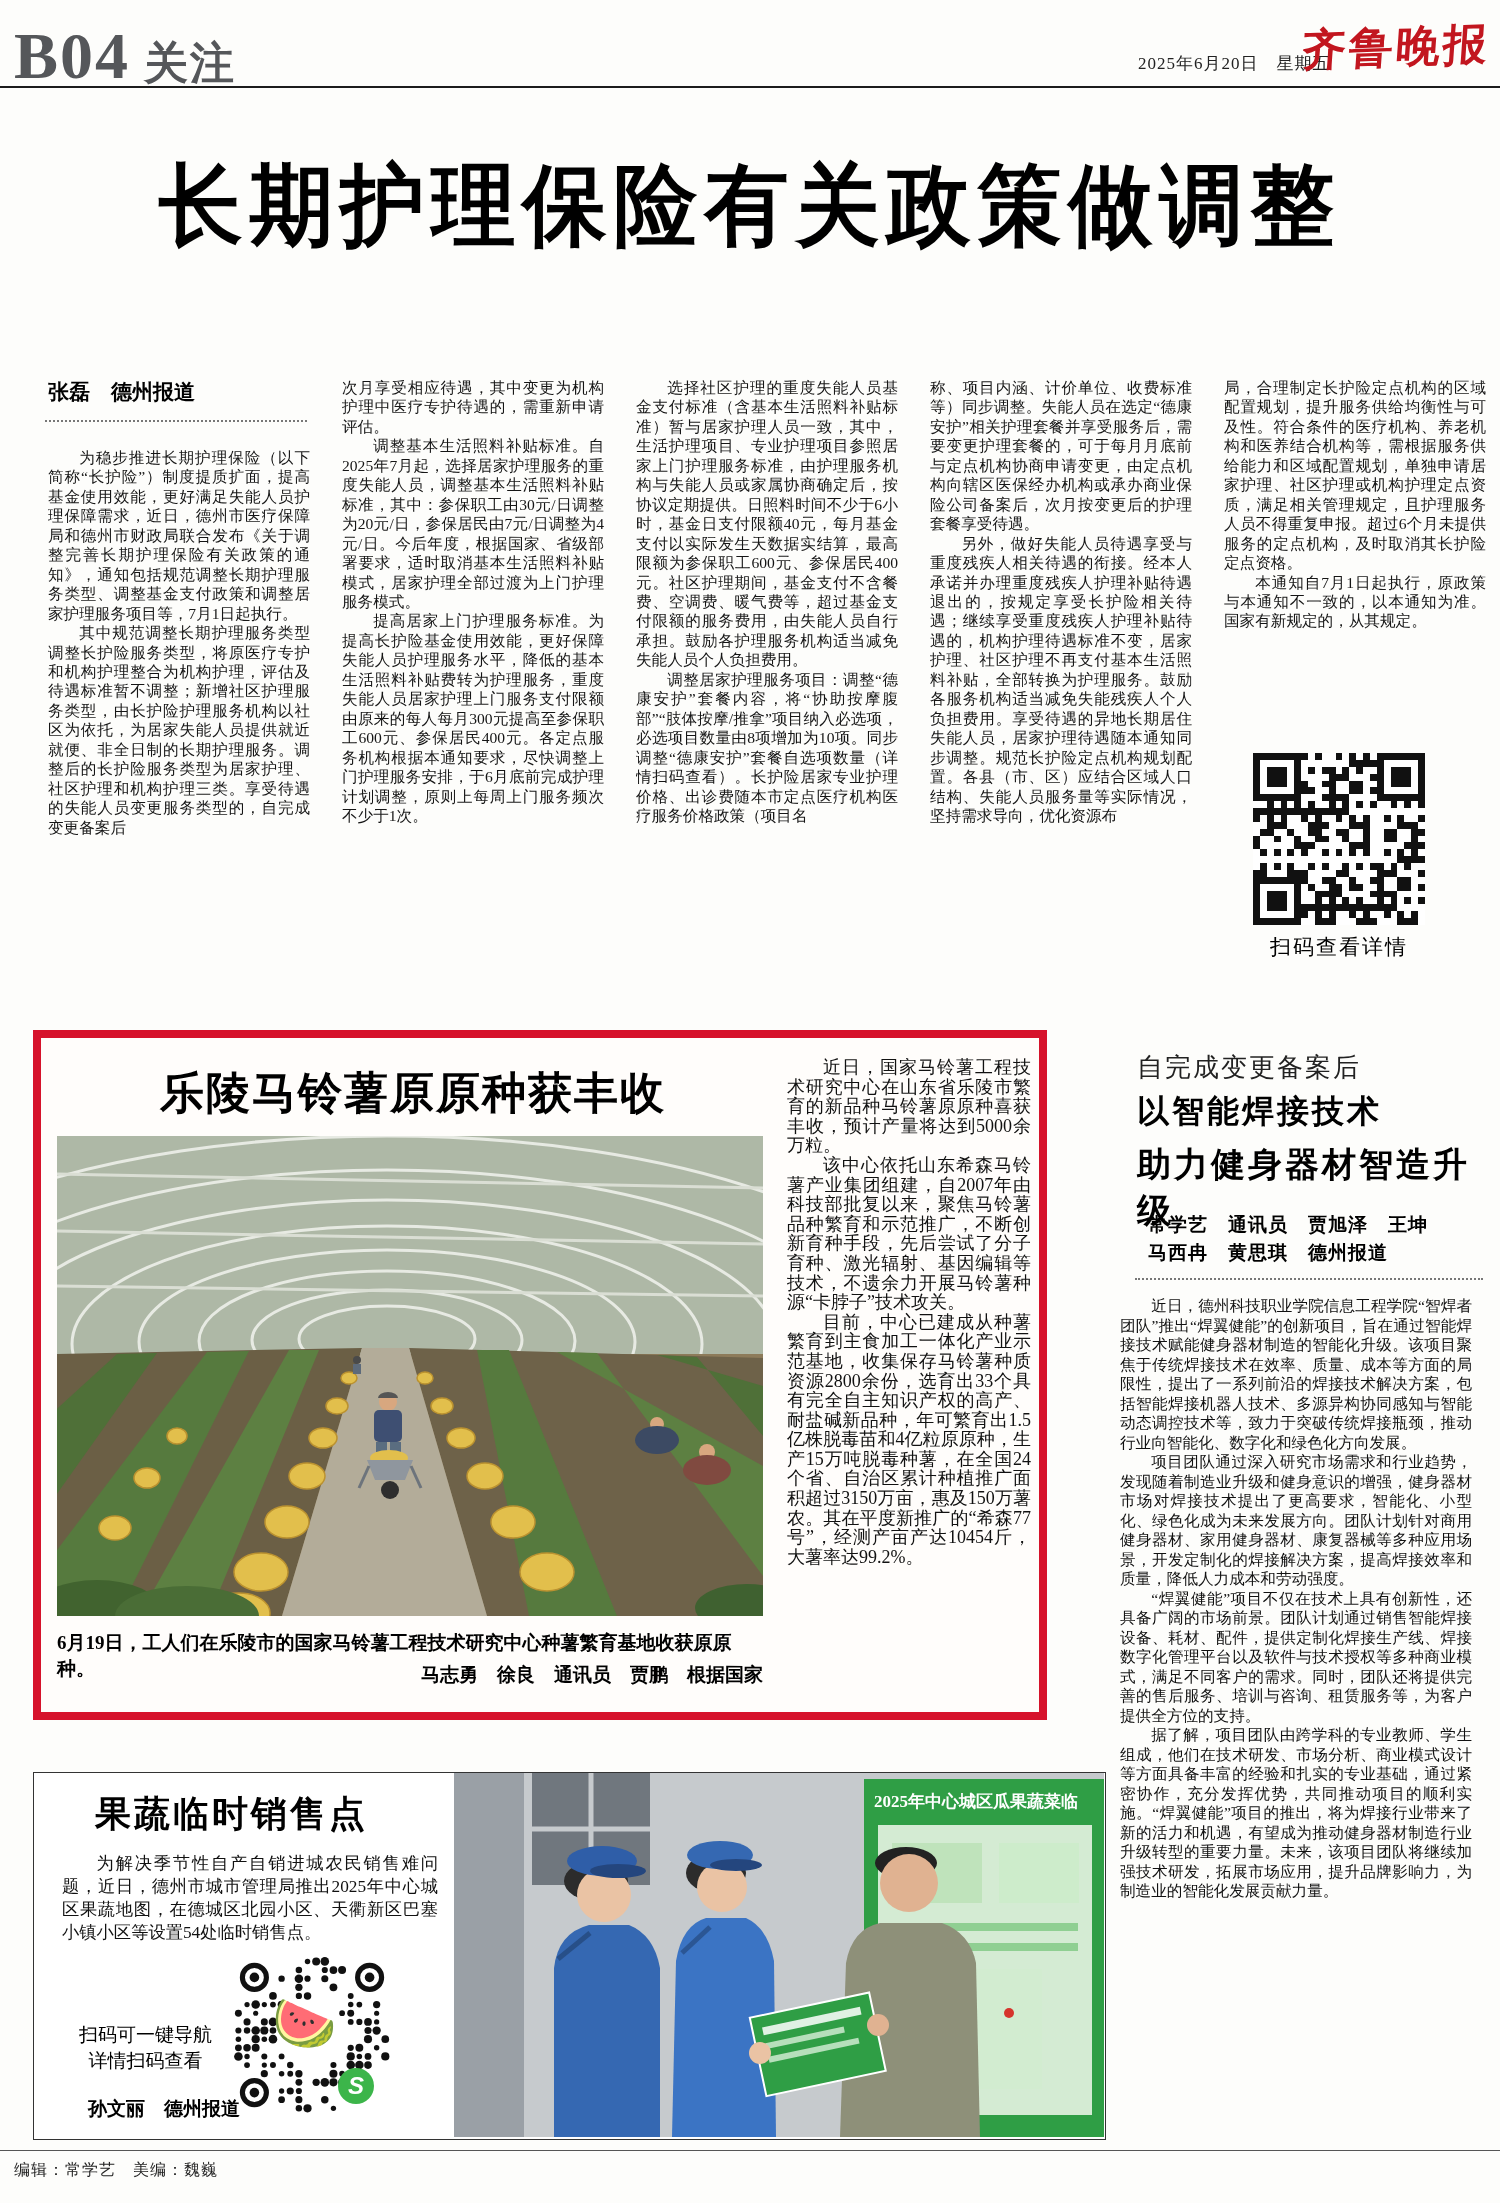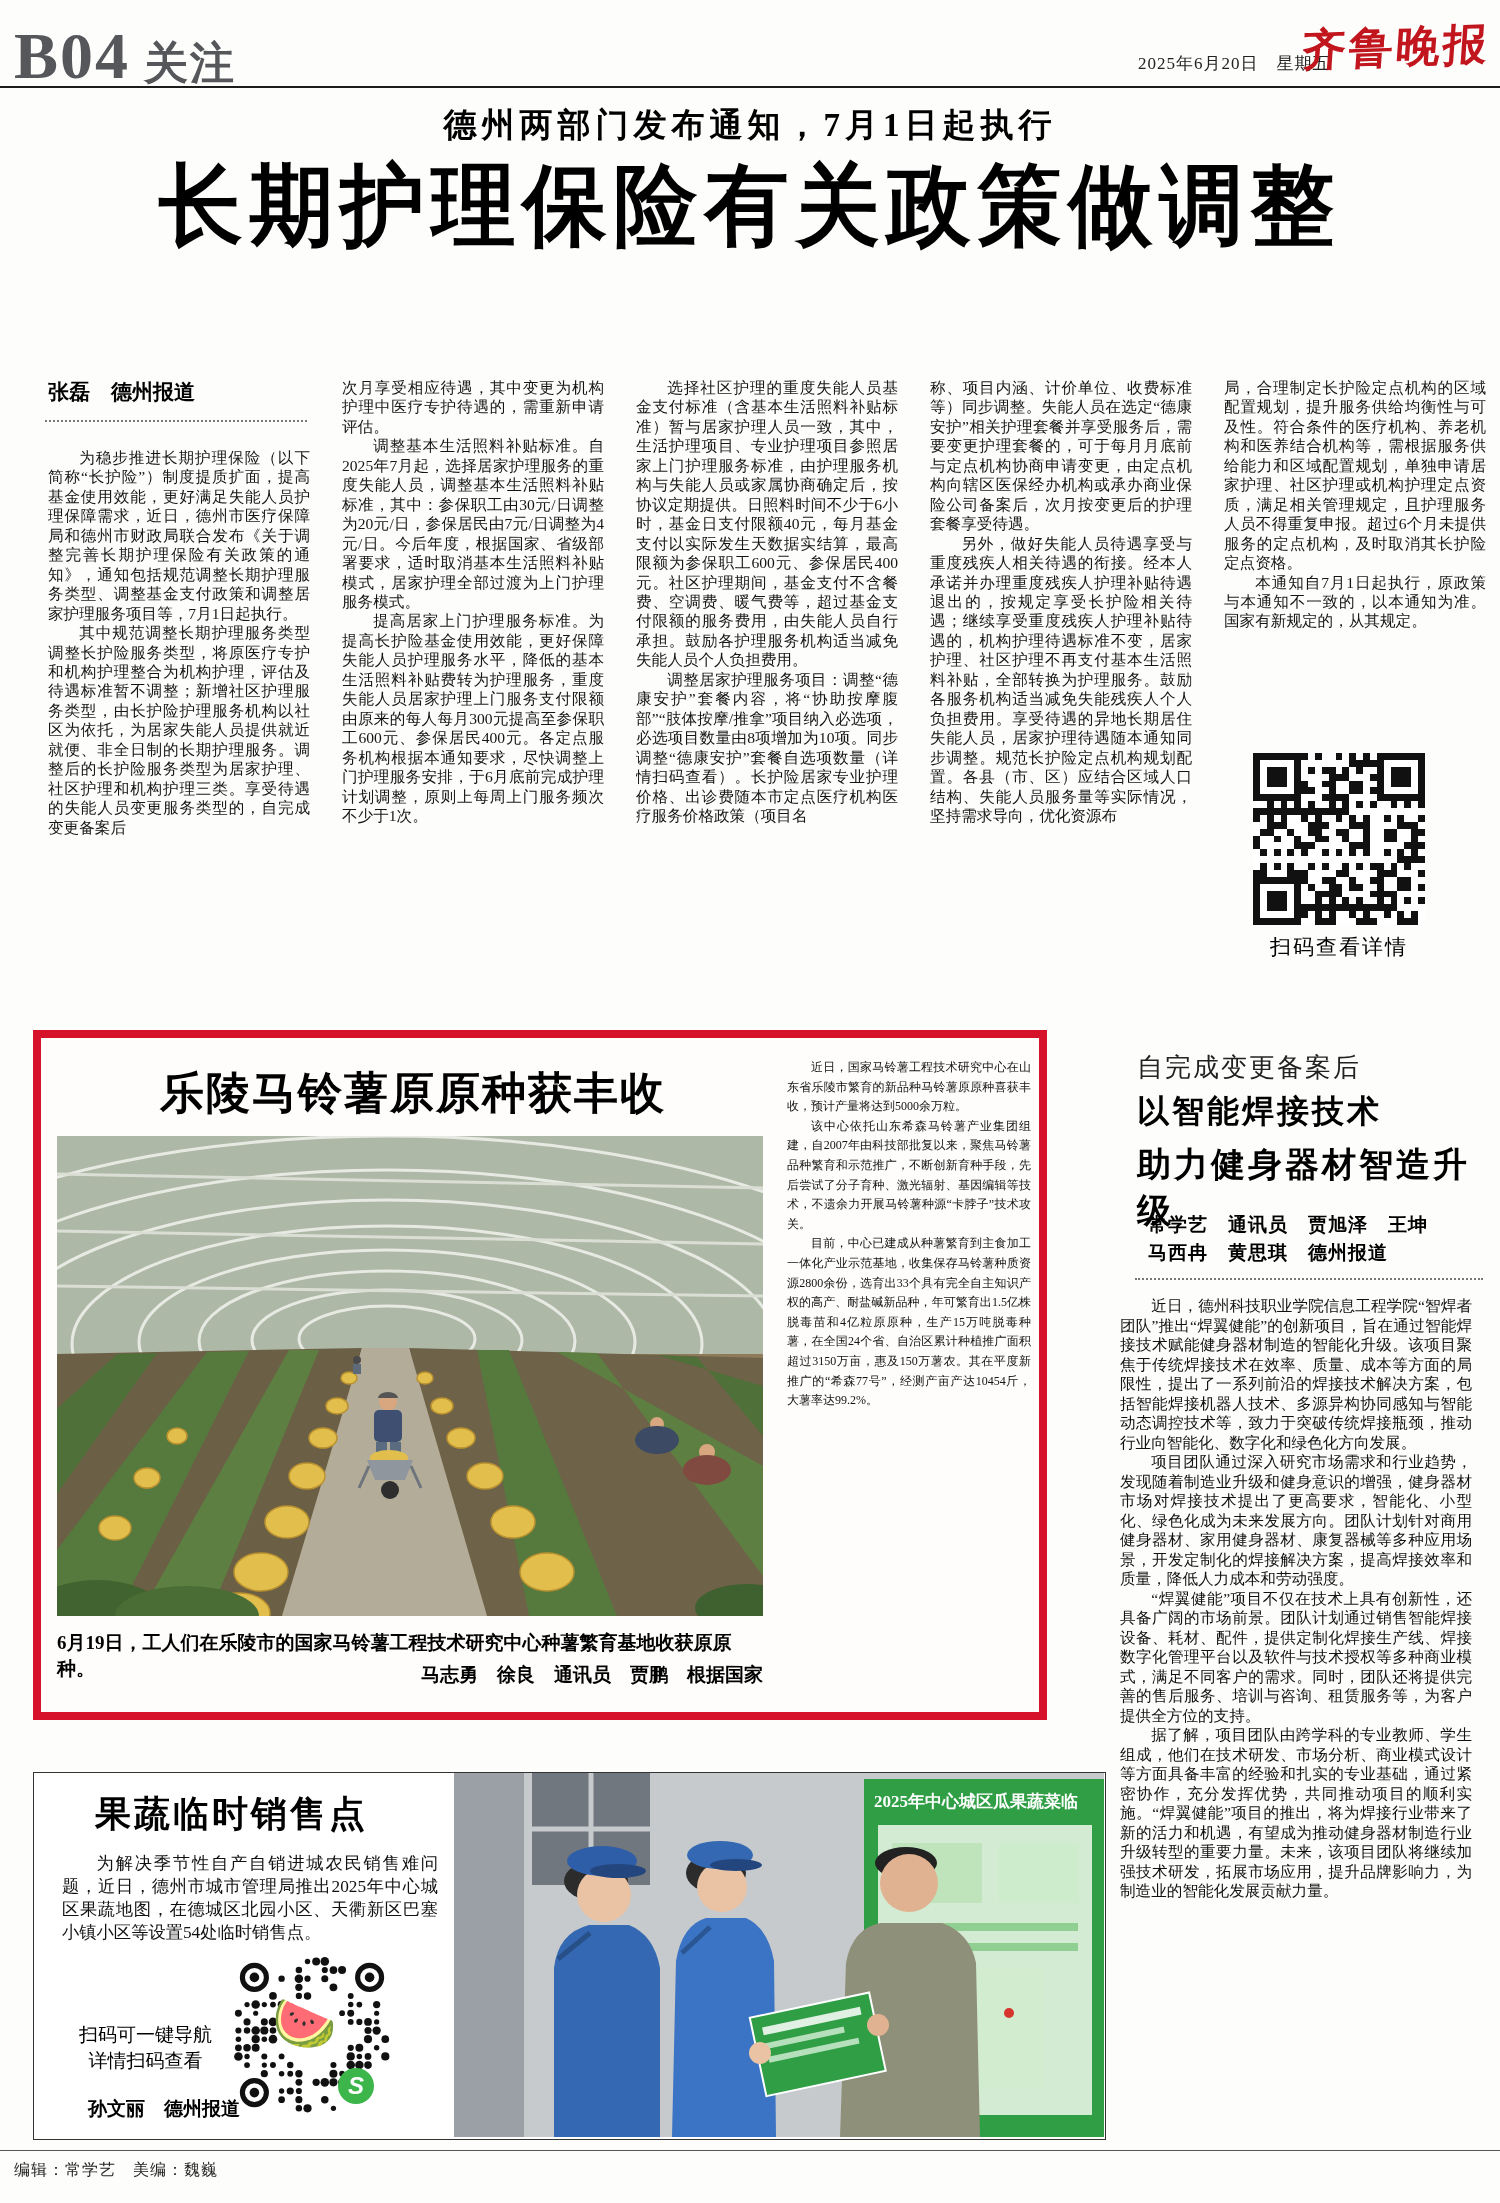--- a/index.html
+++ b/index.html
@@ -31,21 +31,21 @@
 
   .qr-box{background:#fff;}
   .qr-caption{font-size:21px;color:#000;text-align:center;letter-spacing:2px;}
 
   
   .red-box{left:33px;top:1030px;width:998px;height:674px;border:8px solid #d6122b;background:#fffdfb;}
   .potato-headline{left:63px;top:1064px;width:700px;text-align:center;font-size:44px;font-weight:bold;
                    letter-spacing:2px;color:#000;}
   .caption1{left:57px;top:1630px;width:706px;font-size:19px;font-weight:bold;color:#000;}
   .caption2{left:57px;top:1662px;width:706px;font-size:19px;font-weight:bold;color:#000;text-align:right;}
-  .potato-col{left:787px;top:1058px;width:244px;height:640px;font-size:12px;line-height:19.6px;
+  .potato-col{left:787px;top:1058px;width:244px;height:640px;font-size:18px;line-height:19.6px;
               text-align:justify;overflow:hidden;}
 
   
   .weld-kicker{left:1137px;top:1050px;font-size:26px;color:#222;letter-spacing:2px;}
   .weld-h1{left:1137px;top:1090px;font-size:32px;font-weight:bold;letter-spacing:3px;color:#000;}
   .weld-h2{left:1137px;top:1142px;font-size:34px;font-weight:bold;letter-spacing:3px;color:#000;}
   .weld-byline{left:1148px;font-size:19px;font-weight:bold;color:#000;letter-spacing:1px;}
   .weld-body{left:1120px;top:1296px;width:352px;height:848px;font-size:15.6px;line-height:19.5px;
              text-align:justify;overflow:hidden;}
 
@@ -70,21 +70,20 @@
 
 <div class="page">
 
   <div class="abs edition">
     <span class="no">B04</span><span class="sec">关注</span>
   </div>
   <div class="abs dateline">2025年6月20日　星期五</div>
   <div class="abs masthead">齐鲁晚报</div>
   <div class="abs header-rule"></div>
 
-  <div class="abs kicker">德州两部门发布通知，7月1日起执行</div>
   <div class="abs headline">长期护理保险有关政策做调整</div>
 
   <div class="abs byline-strong" style="left:48px;top:378px;">张磊　德州报道</div>
   <div class="abs dotted" style="left:45px;top:420px;width:262px;"></div>
 
   <div class="abs col" style="left:48px;top:448px;height:582px;">
       <p class="para indent">为稳步推进长期护理保险（以下简称“长护险”）制度提质扩面，提高基金使用效能，更好满足失能人员护理保障需求，近日，德州市医疗保障局和德州市财政局联合发布《关于调整完善长期护理保险有关政策的通知》，通知包括规范调整长期护理服务类型、调整基金支付政策和调整居家护理服务项目等，7月1日起执行。</p>
       <p class="para indent">其中规范调整长期护理服务类型调整长护险服务类型，将原医疗专护和机构护理整合为机构护理，评估及待遇标准暂不调整；新增社区护理服务类型，由长护险护理服务机构以社区为依托，为居家失能人员提供就近就便、非全日制的长期护理服务。调整后的长护险服务类型为居家护理、社区护理和机构护理三类。享受待遇的失能人员变更服务类型的，自完成变更备案后</p>
     </div>
   <div class="abs col" style="left:342px;top:378px;height:652px;">

